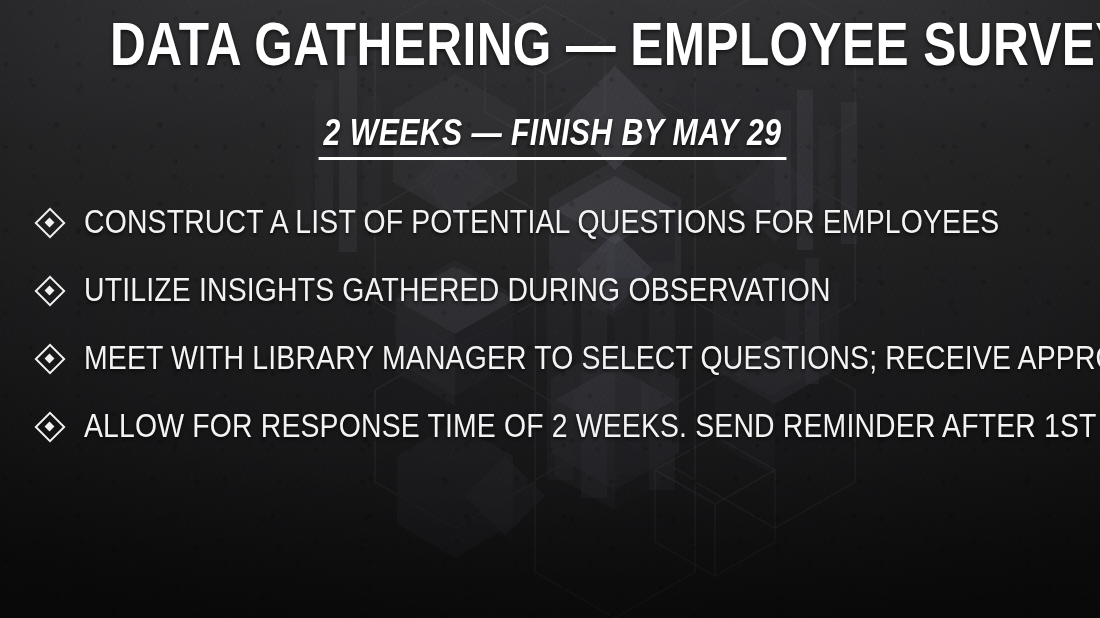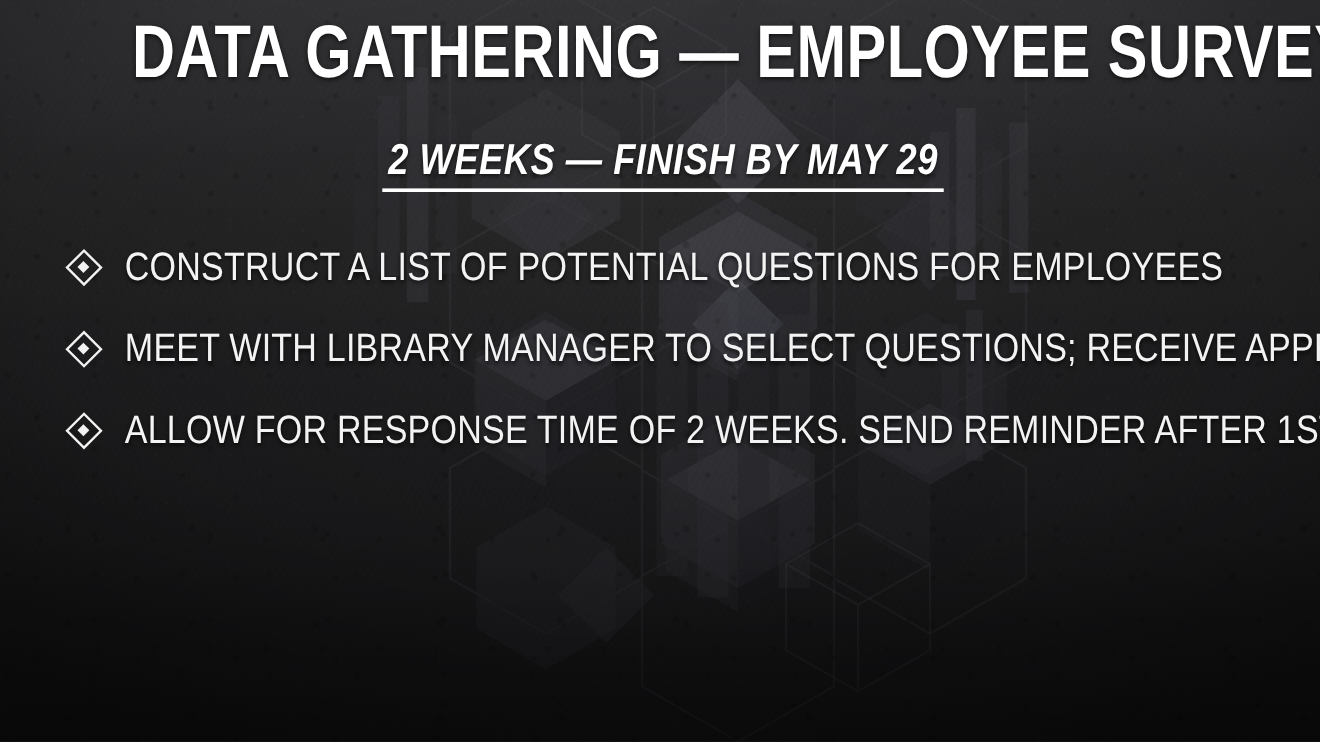--- a/index.html
+++ b/index.html
@@ -119,21 +119,21 @@
     letter-spacing: .5px;
     transform: scaleX(.84);
     white-space: nowrap;
     border-bottom: 3px solid #ffffff;
     padding: 0 6px 3px 6px;
     text-shadow: 0 2px 4px rgba(0,0,0,.6);
   }
 
   .bullet-list {
     position: absolute;
-    left: 56px;
+    left: 36px;
     top: 188px;
     right: 24px;
   }
   .bullet-row {
     display: flex;
     align-items: center;
     height: 68px;
   }
   .bullet-marker {
     position: relative;
@@ -287,20 +287,27 @@
     <div class="bullet-list">
 
       <div class="bullet-row">
         <span class="bullet-marker">
           <span class="d-outer"></span>
             <span class="d-inner"></span>
         </span>
         <span class="bullet-text">CONSTRUCT A LIST OF POTENTIAL QUESTIONS FOR EMPLOYEES</span>
       </div>
 
+      <div class="bullet-row">
+        <span class="bullet-marker">
+          <span class="d-outer"></span>
+            <span class="d-inner"></span>
+        </span>
+        <span class="bullet-text">UTILIZE INSIGHTS GATHERED DURING OBSERVATION</span>
+      </div>
 
       <div class="bullet-row">
         <span class="bullet-marker">
           <span class="d-outer"></span>
             <span class="d-inner"></span>
         </span>
         <span class="bullet-text">MEET WITH LIBRARY MANAGER TO SELECT QUESTIONS; RECEIVE APPROVAL</span>
       </div>
 
 

